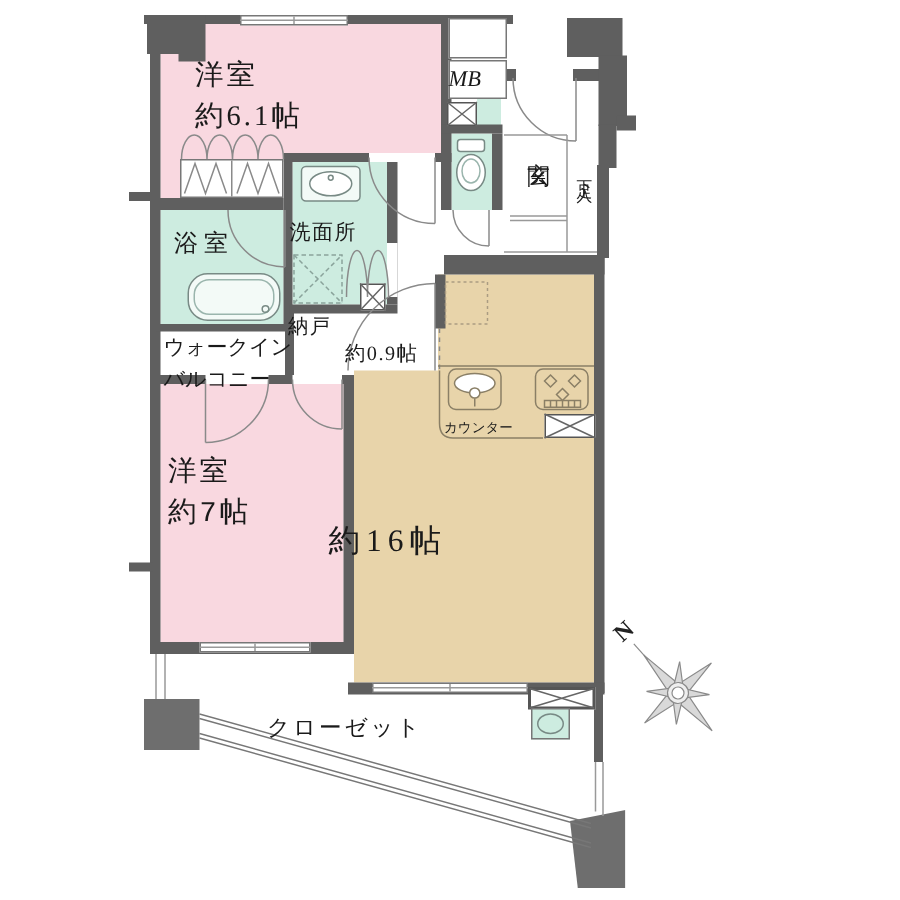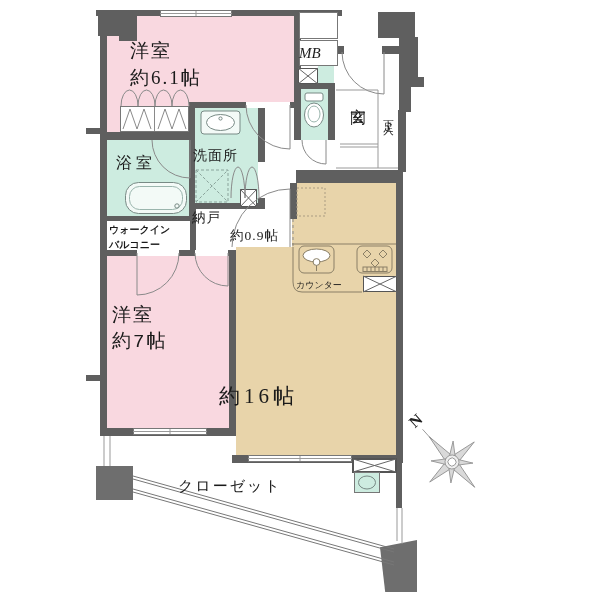--- a/index.html
+++ b/index.html
@@ -198,29 +198,29 @@
 
   <div class="lbl" style="left:130px;top:38px;width:150px;font-size:19px;">
     <span style="display:block;">洋室</span>
     <span style="display:block;">約6.1帖</span>
   </div>
   <div class="lbl" style="left:112px;top:302px;width:122px;font-size:19px;">
     <span style="display:block;">洋室</span>
     <span style="display:block;font-family:Liberation Mono, monospace;">約7帖</span>
   </div>
   <div class="lbl" style="left:219px;top:346px;width:162px;font-size:21px;letter-spacing:4px;">
-    <span style="display:block;margin-top:36px;">約16帖</span>
+    <span style="display:block;">約16帖</span>
   </div>
   <div class="lbl" style="left:116px;top:152px;width:66px;font-size:16px;letter-spacing:4px;">
     <span>浴室</span>
   </div>
   <div class="lbl" style="left:193px;top:146px;width:64px;font-size:14px;letter-spacing:1px;">
     <span>洗面所</span>
   </div>
-  <div class="lbl" style="left:109px;top:222px;width:80px;font-size:10px;letter-spacing:0;line-height:1.5;font-weight:bold;">
+  <div class="lbl" style="left:109px;top:222px;width:80px;font-size:14px;letter-spacing:0;line-height:1.5;">
     <span style="display:block;">ウォークイン</span>
     <span style="display:block;">バルコニー</span>
   </div>
   <div class="lbl" style="left:192px;top:209px;width:64px;font-size:13.5px;letter-spacing:1px;line-height:1.35;">
     <span style="display:block;">納戸</span>
     <span style="display:block;margin-left:38px;">約0.9帖</span>
   </div>
   <div class="vlbl" style="left:348px;top:96px;font-size:15px;">
     <span>玄関</span>
   </div>

